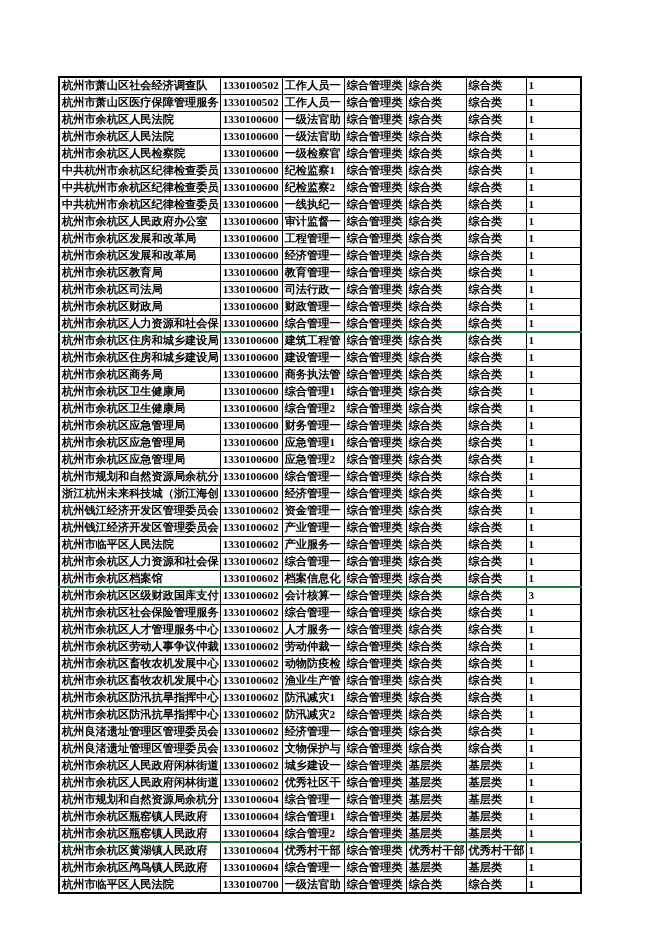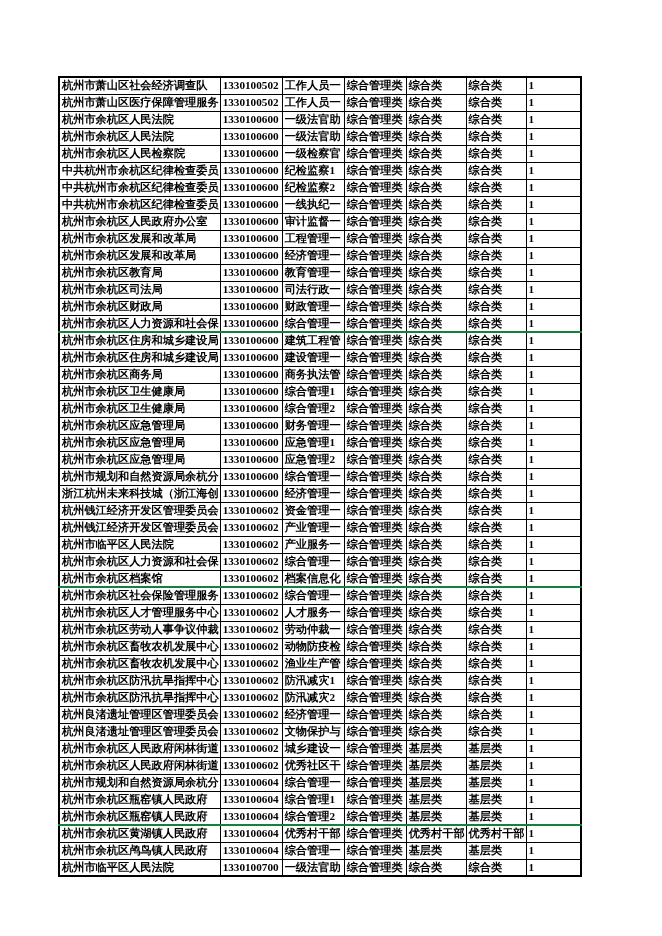--- a/index.html
+++ b/index.html
@@ -334,20 +334,29 @@
         </tr>
         <tr class="thick-bottom">
           <td class="lft">杭州市余杭区档案馆</td>
           <td>1330100602</td>
           <td>档案信息化</td>
           <td>综合管理类</td>
           <td>综合类</td>
           <td>综合类</td>
           <td class="rgt num-cell">1</td>
         </tr>
+        <tr class="thick-top">
+          <td class="lft">杭州市余杭区区级财政国库支付</td>
+          <td>1330100602</td>
+          <td>会计核算一</td>
+          <td>综合管理类</td>
+          <td>综合类</td>
+          <td>综合类</td>
+          <td class="rgt num-cell">3</td>
+        </tr>
         <tr>
           <td class="lft">杭州市余杭区社会保险管理服务</td>
           <td>1330100602</td>
           <td>综合管理一</td>
           <td>综合管理类</td>
           <td>综合类</td>
           <td>综合类</td>
           <td class="rgt num-cell">1</td>
         </tr>
         <tr>

